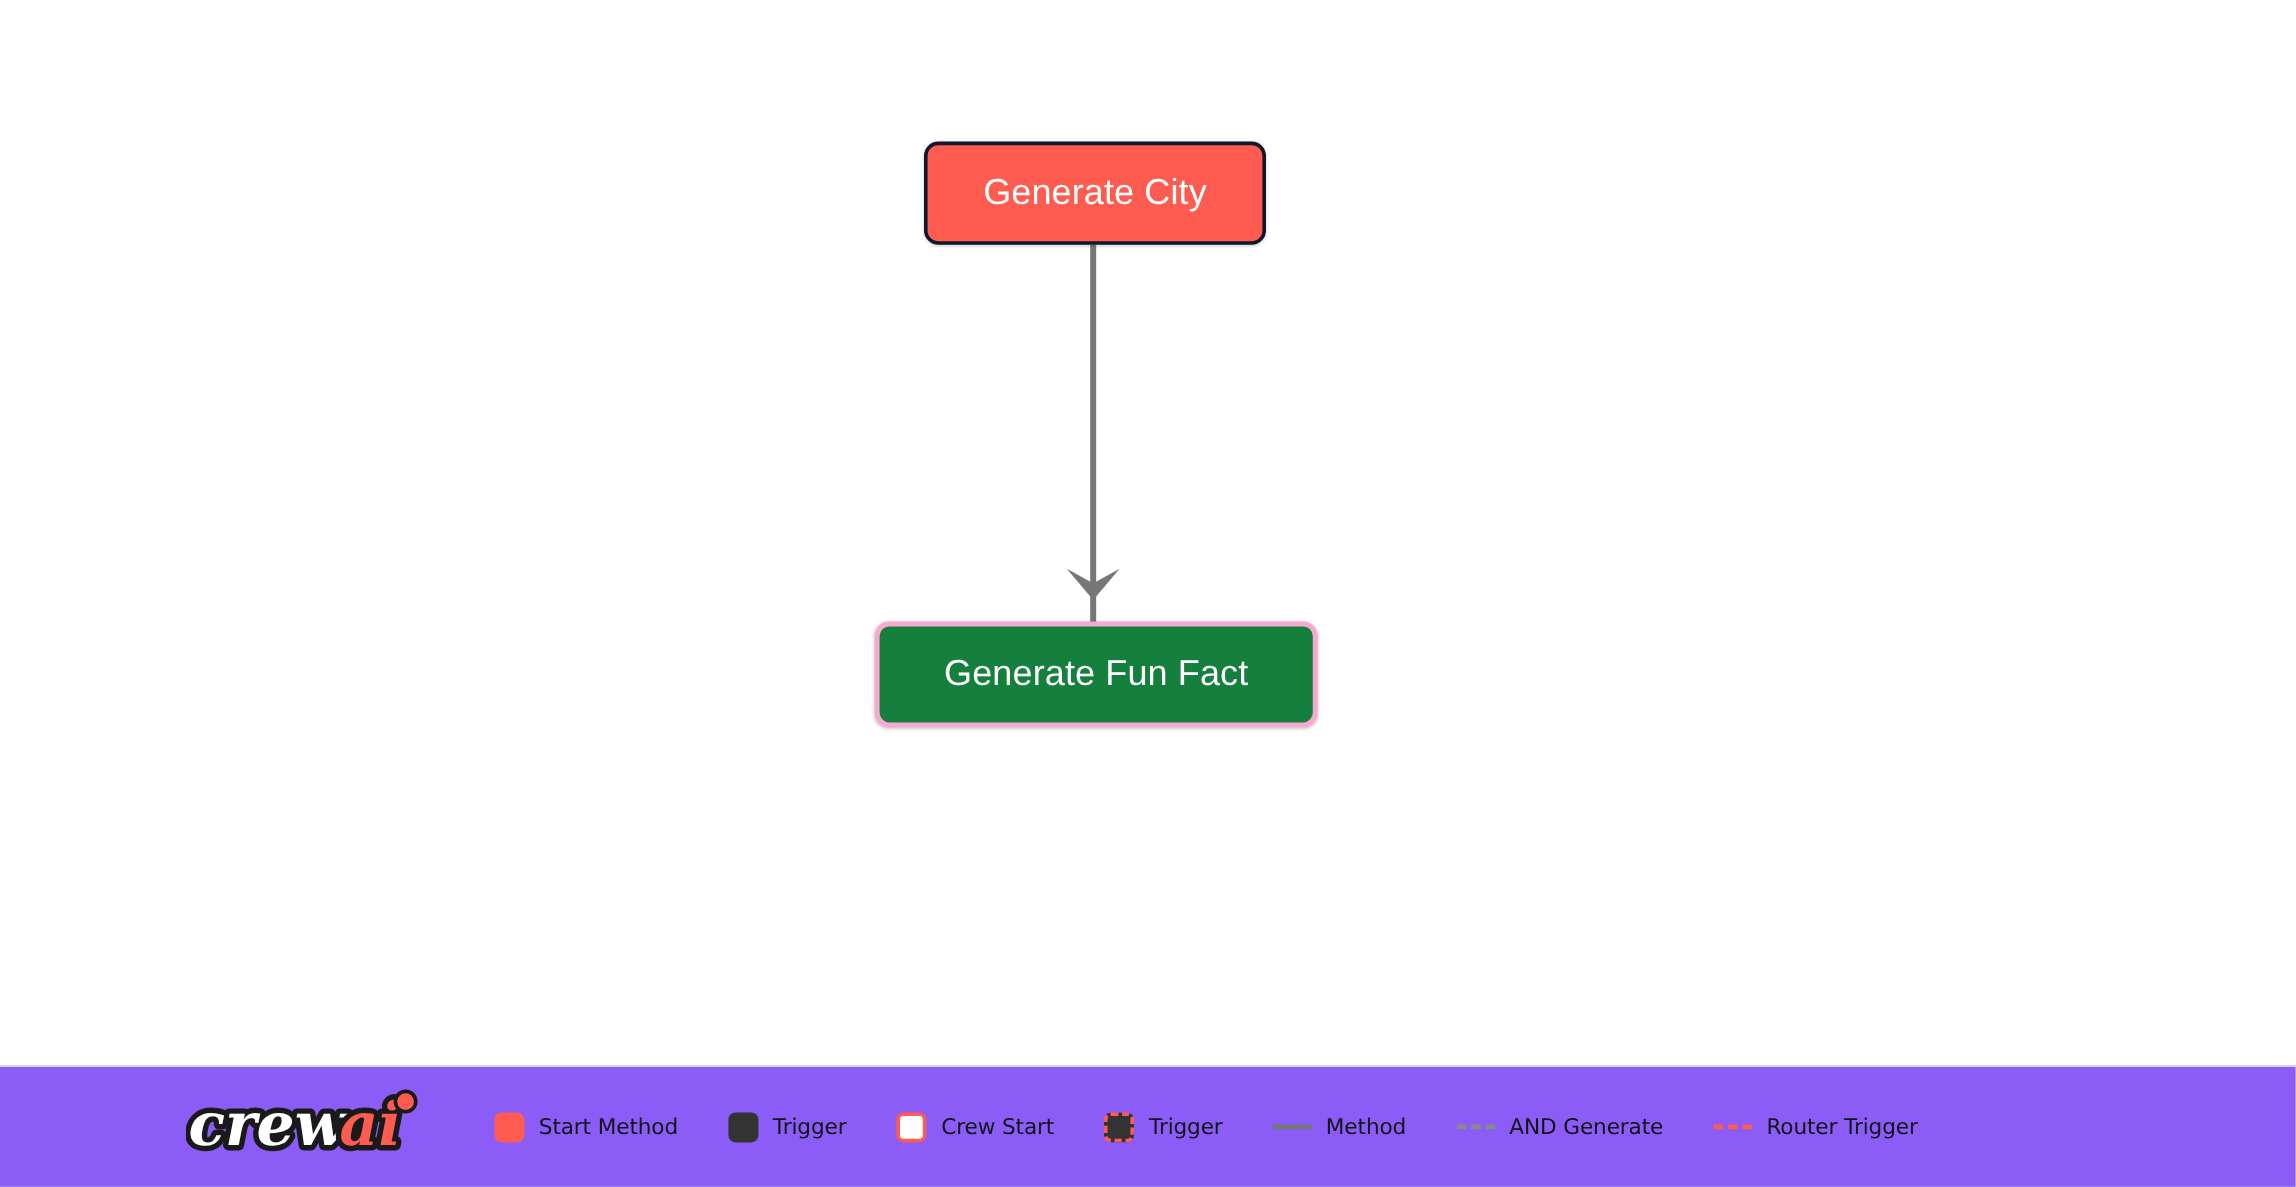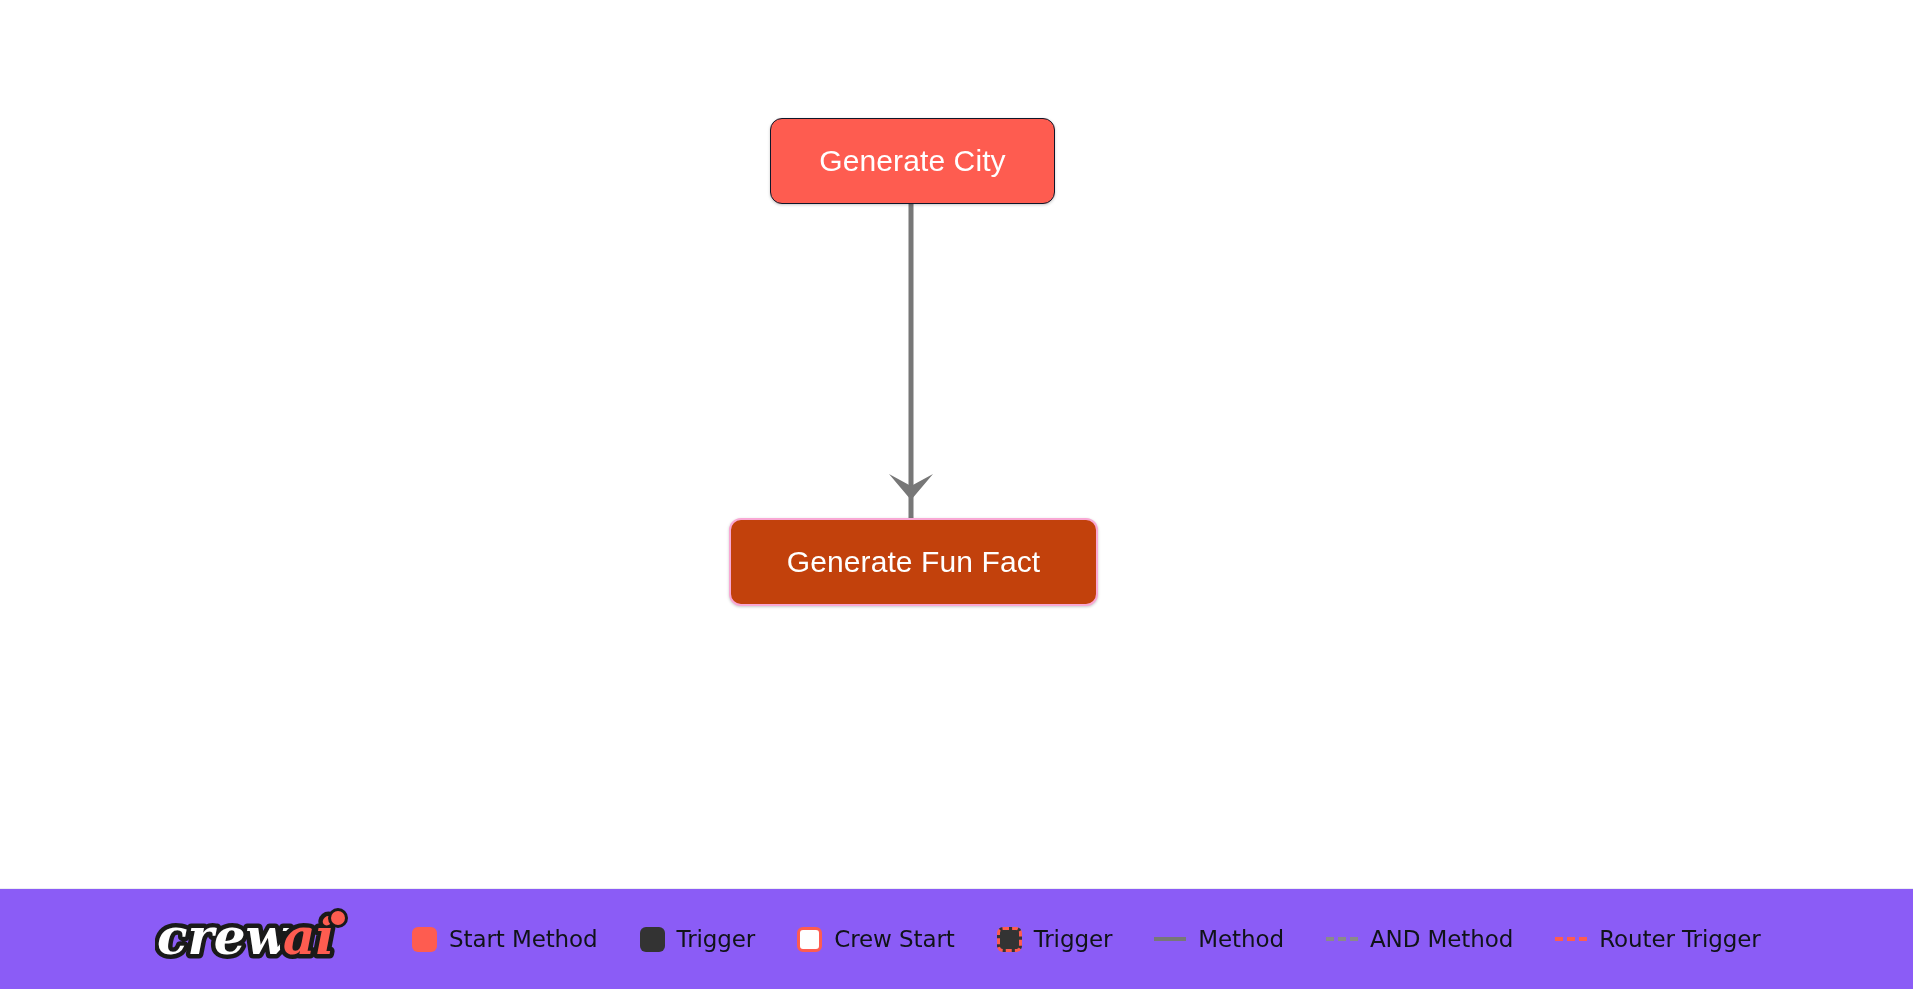--- a/index.html
+++ b/index.html
@@ -46,26 +46,26 @@
     font-size: 30px;
     font-weight: 400;
     letter-spacing: 0.1px;
     white-space: nowrap;
     box-shadow: 0 1px 3px rgba(0,0,0,0.22);
     user-select: none;
   }
 
   .flow-node.start-method {
     background: #FE5C50;
-    border: 1px solid #0f172a;
+    border: 3px solid #0f172a;
   }
 
   .flow-node.method {
-    background: #c2410c;
-    border: 2px solid #f9a8d4;
+    background: #15803d;
+    border: 4px solid #f9a8d4;
   }
 
   #node-generate-city {
     left: 770px;
     top: 118px;
     width: 285px;
     height: 86px;
   }
 
   #node-generate-fun-fact {
@@ -106,21 +106,21 @@
 
   .legend-item {
     display: flex;
     align-items: center;
     margin-right: 42px;
     white-space: nowrap;
   }
 
   .legend-label {
     font-family: "DejaVu Sans", sans-serif;
-    font-size: 23px;
+    font-size: 18px;
     font-weight: 400;
     color: #101318;
     margin-left: 12px;
     letter-spacing: -0.1px;
   }
 
   .swatch {
     width: 25px;
     height: 25px;
     border-radius: 6px;
@@ -201,21 +201,21 @@
       <span class="legend-label">Trigger</span>
     </div>
 
     <div class="legend-item">
       <span class="line-swatch line-trigger"></span>
       <span class="legend-label">Method</span>
     </div>
 
     <div class="legend-item">
       <span class="line-swatch line-and-trigger"></span>
-      <span class="legend-label">AND Method</span>
+      <span class="legend-label">AND Generate</span>
     </div>
 
     <div class="legend-item">
       <span class="line-swatch line-router-trigger"></span>
       <span class="legend-label">Router Trigger</span>
     </div>
 
   </div>
 </div>
 

